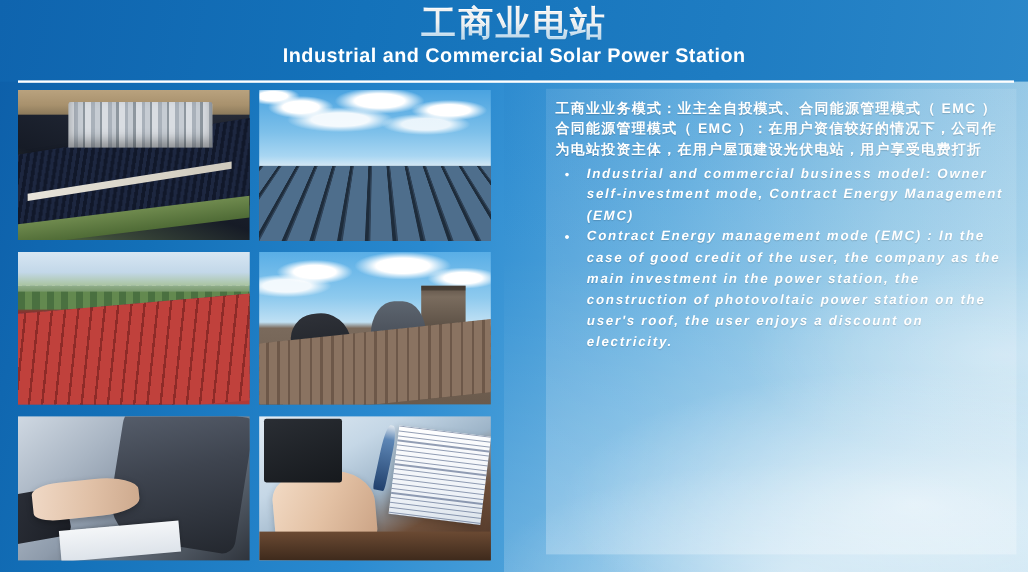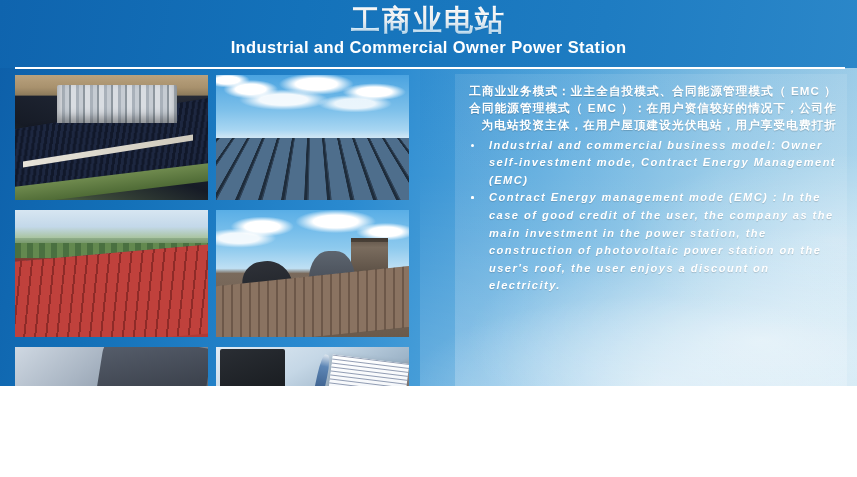--- a/index.html
+++ b/index.html
@@ -7,21 +7,21 @@
   html, body {
     width: 857px;
     height: 477px;
     overflow: hidden;
     font-family: "Liberation Sans", "DejaVu Sans", sans-serif;
   }
 
   .slide {
     position: relative;
     width: 857px;
-    height: 386px;
+    height: 477px;
     background: linear-gradient(105deg,
         #0d5ea8 0%,
         #1370b8 18%,
         #2a8ad0 42%,
         #58a9dd 62%,
         #8ec6e6 80%,
         #b9dcef 100%);
     overflow: hidden;
   }
 
@@ -325,21 +325,21 @@
   }
 
   .cn-block {
     color: #ffffff;
     font-size: 11.6px;
     line-height: 17.2px;
     font-weight: bold;
     letter-spacing: 1.1px;
     text-shadow: 0 1px 1px rgba(0,0,0,0.18);
   }
-  .cn-block p { margin: 0; text-align: right; }
+  .cn-block p { margin: 0; }
 
   .en-list {
     list-style: none;
     margin-top: 3px;
     font-style: italic;
   }
   .en-item {
     position: relative;
     color: #ffffff;
     font-size: 11.1px;
@@ -359,21 +359,21 @@
 </style>
 </head>
 <body>
 
 <div class="slide">
 
   <div class="sky-wash"></div>
 
   <div class="header">
     <div class="title-cn">工商业电站</div>
-    <div class="title-en">Industrial and Commercial Owner Power Station</div>
+    <div class="title-en">Industrial and Commercial Solar Power Station</div>
   </div>
   <div class="header-rule"></div>
 
   <div class="photo-grid">
 
     <div class="photo p1">
       <div class="band-white"></div>
       <div class="band-road"></div>
     </div>
 

